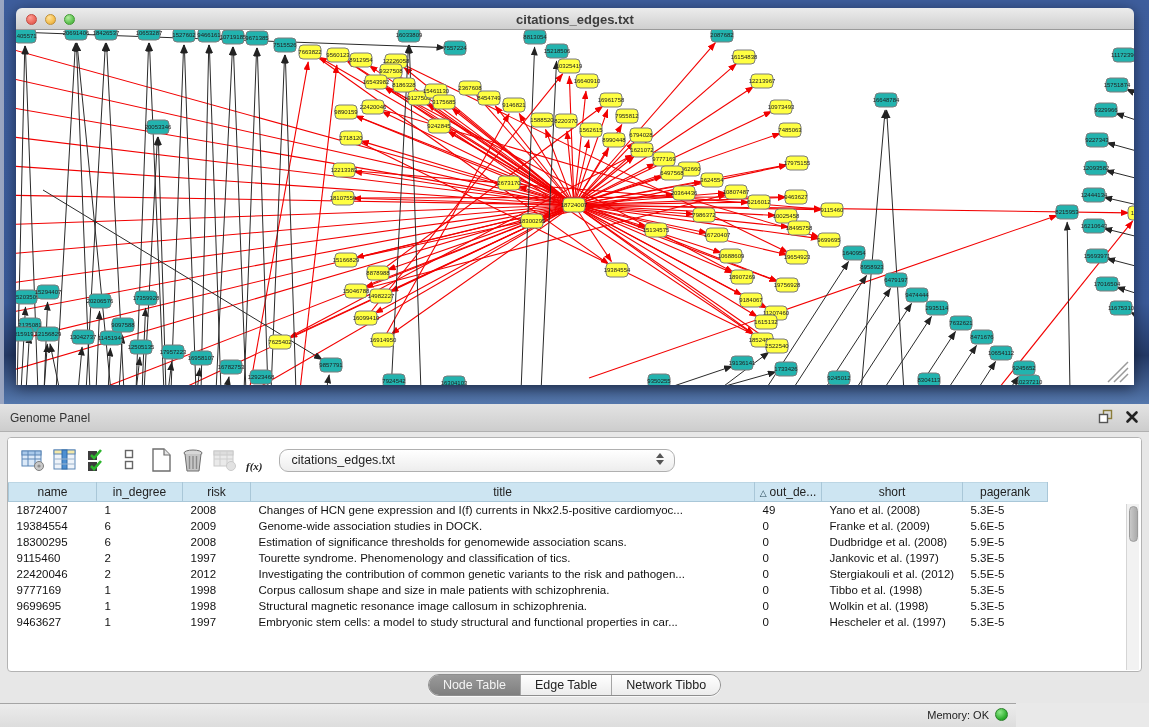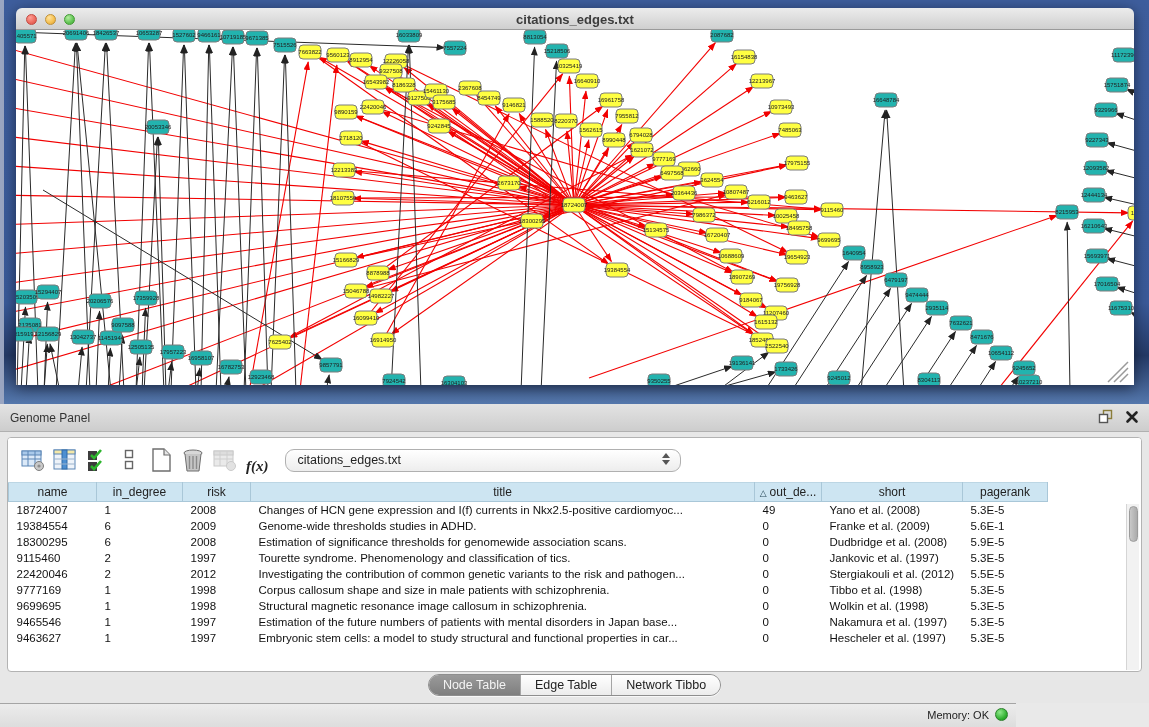--- a/index.html
+++ b/index.html
@@ -33,21 +33,21 @@
                   background:linear-gradient(180deg,#e3e3e3,#cdcdcd);
                   border-bottom:1px solid #b0b0b0; }
   .panel-title { position:absolute; left:10px; top:7px; font-size:12px; color:#333; }
   .panel-header-btns { position:absolute; right:10px; top:5px; display:flex; gap:12px; align-items:center; }
   .panel-header-btns span { cursor:default; }
 
   .white-box { position:absolute; left:7px; top:33px; width:1135px; height:235px;
                background:#ffffff; border:1px solid #b3b3b3; border-radius:4px; overflow:hidden; }
   .toolbar { position:relative; height:44px; background:#fff; display:flex; align-items:center; padding-left:10px; }
   .tb-btn { width:30px; height:28px; display:flex; align-items:center; justify-content:center; margin-right:2px; }
-  .fx-label { font-family:"Liberation Serif", serif; font-style:italic; font-weight:bold; font-size:15px; color:#222; margin:12px 6px 0 4px; }
+  .fx-label { font-family:"Liberation Serif", serif; font-style:italic; font-weight:bold; font-size:11px; color:#222; margin:12px 6px 0 4px; }
   .dropdown { position:relative; width:396px; height:23px; margin-left:10px;
               border:1px solid #b0b0b0; border-radius:9px;
               background:linear-gradient(180deg,#ffffff,#ededed);
               font-size:12.5px; color:#222; line-height:21px; padding-left:12px; }
   .dd-arrows { position:absolute; right:10px; top:3px; display:flex; flex-direction:column; gap:2px; }
   .dd-arrows i { display:block; width:0; height:0; border-left:4px solid transparent; border-right:4px solid transparent; }
   .dd-up { border-bottom:5px solid #555; }
   .dd-down { border-top:5px solid #555; }
 
   table.data { border-collapse:collapse; table-layout:fixed; width:971px; font-size:11.5px; color:#111; }
@@ -918,24 +918,24 @@
               <td>Changes of HCN gene expression and I(f) currents in Nkx2.5-positive cardiomyoc...</td>
               <td>49</td>
               <td>Yano et al. (2008)</td>
               <td>5.3E-5</td>
               <td></td>
             </tr>
             <tr>
               <td>19384554</td>
               <td>6</td>
               <td>2009</td>
-              <td>Genome-wide thresholds studies in ADHD.</td>
+              <td>Genome-wide association studies in DOCK.</td>
               <td>0</td>
               <td>Franke et al. (2009)</td>
-              <td>5.6E-1</td>
+              <td>5.6E-5</td>
               <td></td>
             </tr>
             <tr>
               <td>18300295</td>
               <td>6</td>
               <td>2008</td>
               <td>Estimation of significance thresholds for genomewide association scans.</td>
               <td>0</td>
               <td>Dudbridge et al. (2008)</td>
               <td>5.9E-5</td>
@@ -975,30 +975,20 @@
               <td>9699695</td>
               <td>1</td>
               <td>1998</td>
               <td>Structural magnetic resonance image callosum in schizophrenia.</td>
               <td>0</td>
               <td>Wolkin et al. (1998)</td>
               <td>5.3E-5</td>
               <td></td>
             </tr>
             <tr>
-              <td>9465546</td>
-              <td>1</td>
-              <td>1997</td>
-              <td>Estimation of the future numbers of patients with mental disorders in Japan base...</td>
-              <td>0</td>
-              <td>Nakamura et al. (1997)</td>
-              <td>5.3E-5</td>
-              <td></td>
-            </tr>
-            <tr>
               <td>9463627</td>
               <td>1</td>
               <td>1997</td>
               <td>Embryonic stem cells: a model to study structural and functional properties in car...</td>
               <td>0</td>
               <td>Hescheler et al. (1997)</td>
               <td>5.3E-5</td>
               <td></td>
             </tr>
           </tbody>

